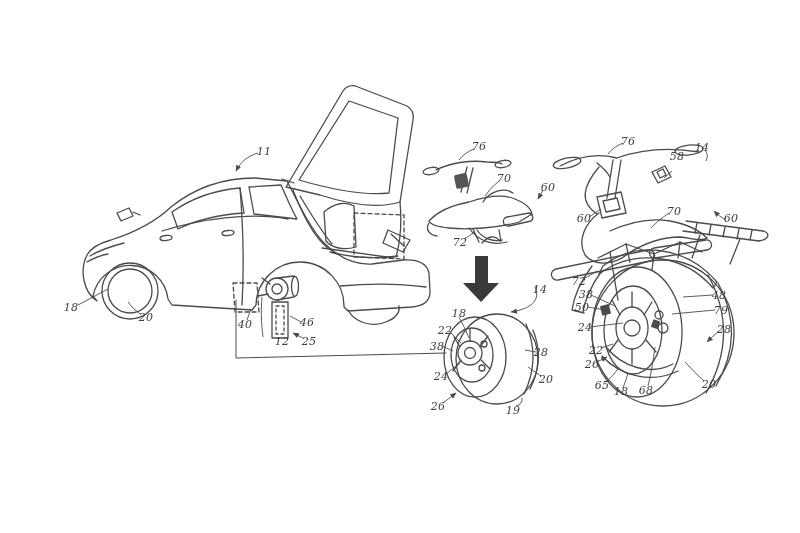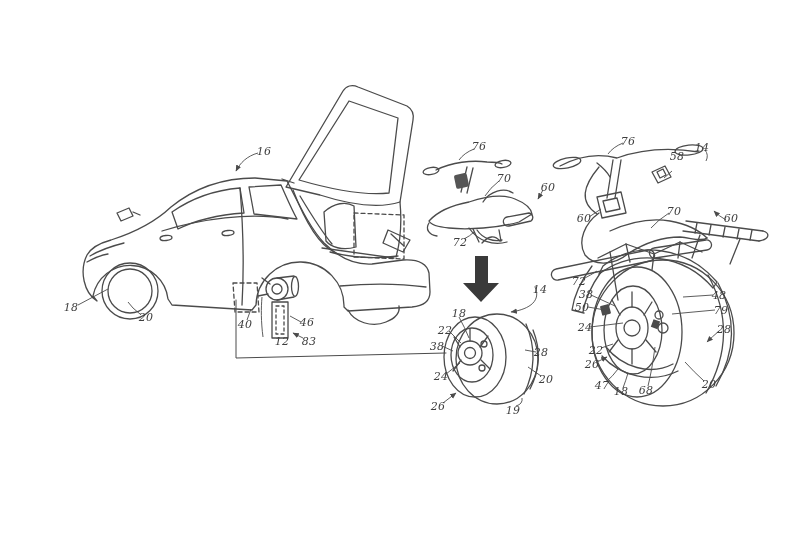--- a/index.html
+++ b/index.html
@@ -181,27 +181,27 @@
     <path d="M 606,382 Q 613,376 618,369"></path>
     <path d="M 623,388 Q 626,380 628,373"></path>
     <path d="M 648,386 Q 652,370 655,347"></path>
     <path d="M 713,295 L 683,297"></path>
     <path d="M 715,310 L 672,314"></path>
     <path d="M 719,331 Q 712,337 707,342" marker-end="url(#ah)"></path>
     <path d="M 704,381 Q 694,372 685,362"></path>
   </g>
 </svg>
 
-<span class="ref" style="left:264px;top:151px">16</span>
+<span class="ref" style="left:264px;top:151px">11</span>
 <span class="ref" style="left:71px;top:307px">18</span>
 <span class="ref" style="left:146px;top:317px">20</span>
 <span class="ref" style="left:245px;top:324px">40</span>
 <span class="ref" style="left:282px;top:341px">12</span>
 <span class="ref" style="left:307px;top:322px">46</span>
-<span class="ref" style="left:309px;top:341px">83</span>
+<span class="ref" style="left:309px;top:341px">25</span>
 
 <span class="ref" style="left:479px;top:146px">76</span>
 <span class="ref" style="left:504px;top:178px">70</span>
 <span class="ref" style="left:548px;top:187px">60</span>
 <span class="ref" style="left:460px;top:242px">72</span>
 
 <span class="ref" style="left:540px;top:289px">14</span>
 <span class="ref" style="left:459px;top:313px">18</span>
 <span class="ref" style="left:445px;top:330px">22</span>
 <span class="ref" style="left:437px;top:346px">38</span>
@@ -216,21 +216,21 @@
 <span class="ref" style="left:677px;top:156px">58</span>
 <span class="ref" style="left:674px;top:211px">70</span>
 <span class="ref" style="left:584px;top:218px">60</span>
 <span class="ref" style="left:731px;top:218px">60</span>
 <span class="ref" style="left:579px;top:281px">72</span>
 <span class="ref" style="left:586px;top:294px">38</span>
 <span class="ref" style="left:582px;top:307px">50</span>
 <span class="ref" style="left:585px;top:327px">24</span>
 <span class="ref" style="left:596px;top:350px">22</span>
 <span class="ref" style="left:592px;top:364px">26</span>
-<span class="ref" style="left:602px;top:385px">47</span>
+<span class="ref" style="left:602px;top:385px">65</span>
 <span class="ref" style="left:621px;top:391px">18</span>
 <span class="ref" style="left:646px;top:390px">68</span>
 <span class="ref" style="left:719px;top:295px">48</span>
 <span class="ref" style="left:721px;top:310px">79</span>
 <span class="ref" style="left:724px;top:329px">28</span>
 <span class="ref" style="left:709px;top:384px">20</span>
 
 </div>
 
 </body></html>

